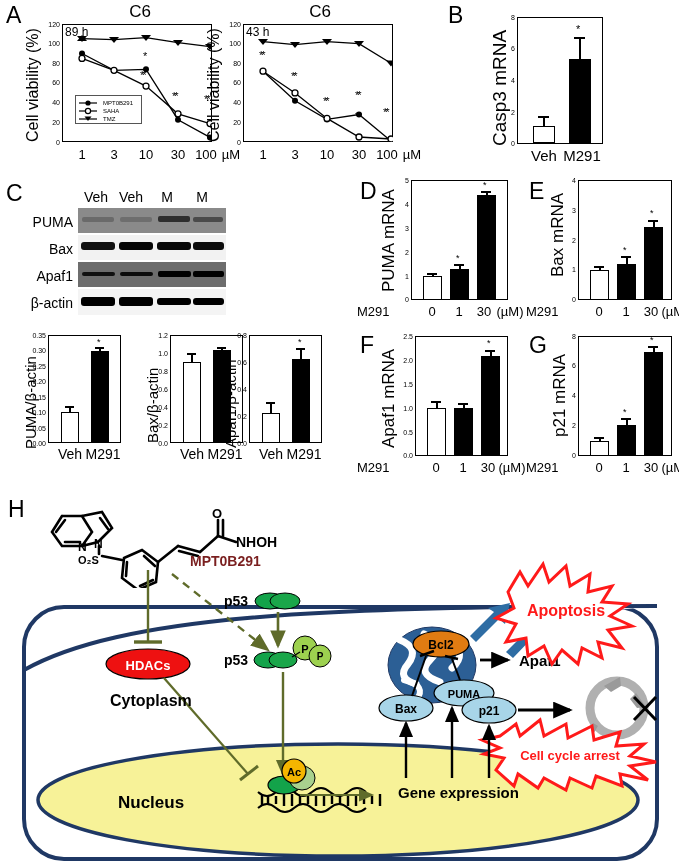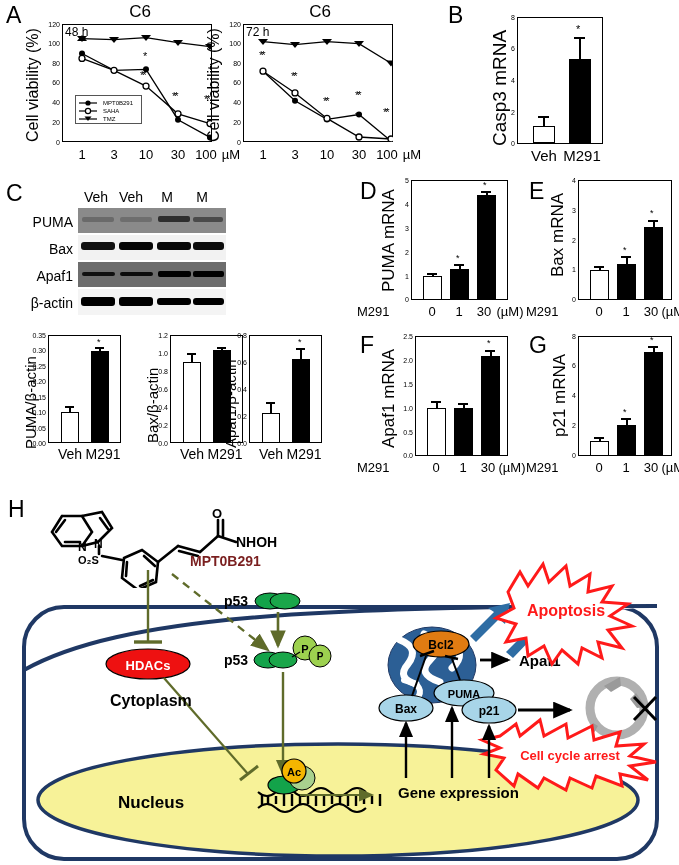--- a/index.html
+++ b/index.html
@@ -27,21 +27,21 @@
 </style>
 </head>
 <body>
 
 <div class="panel-letter" style="left:6px;top:4px;">A</div>
 <div class="ttl" style="left:110px;top:2px;width:60px;">C6</div>
 <div class="ttl" style="left:290px;top:2px;width:60px;">C6</div>
 
 <div class="axis-title" style="left:24px;top:142px;transform:rotate(-90deg);">Cell viability (%)</div>
 <div class="plotbox" style="left:62px;top:24px;width:150px;height:118px;"></div>
-<div class="tlabel" style="left:65px;top:25px;">48 h</div>
+<div class="tlabel" style="left:65px;top:25px;">89 h</div>
 
 <div class="tick" style="left:42px;top:21px;width:18px;">120</div>
 <div class="tick" style="left:42px;top:40px;width:18px;">100</div>
 <div class="tick" style="left:42px;top:60px;width:18px;">80</div>
 <div class="tick" style="left:42px;top:79px;width:18px;">60</div>
 <div class="tick" style="left:42px;top:99px;width:18px;">40</div>
 <div class="tick" style="left:42px;top:119px;width:18px;">20</div>
 <div class="tick" style="left:42px;top:139px;width:18px;">0</div>
 
 <svg style="position:absolute;left:62px;top:24px;" width="150" height="118">
@@ -94,21 +94,21 @@
 
 <div class="xtick" style="left:68px;top:148px;width:28px;">1</div>
 <div class="xtick" style="left:100px;top:148px;width:28px;">3</div>
 <div class="xtick" style="left:132px;top:148px;width:28px;">10</div>
 <div class="xtick" style="left:164px;top:148px;width:28px;">30</div>
 <div class="xtick" style="left:192px;top:148px;width:28px;">100</div>
 <div class="xtick" style="left:218px;top:148px;width:26px;">µM</div>
 
 <div class="axis-title" style="left:205px;top:142px;transform:rotate(-90deg);">Cell viability (%)</div>
 <div class="plotbox" style="left:243px;top:24px;width:150px;height:118px;"></div>
-<div class="tlabel" style="left:246px;top:25px;">72 h</div>
+<div class="tlabel" style="left:246px;top:25px;">43 h</div>
 
 <div class="tick" style="left:223px;top:21px;width:18px;">120</div>
 <div class="tick" style="left:223px;top:40px;width:18px;">100</div>
 <div class="tick" style="left:223px;top:60px;width:18px;">80</div>
 <div class="tick" style="left:223px;top:79px;width:18px;">60</div>
 <div class="tick" style="left:223px;top:99px;width:18px;">40</div>
 <div class="tick" style="left:223px;top:119px;width:18px;">20</div>
 <div class="tick" style="left:223px;top:139px;width:18px;">0</div>
 
 <svg style="position:absolute;left:243px;top:24px;" width="150" height="118">

